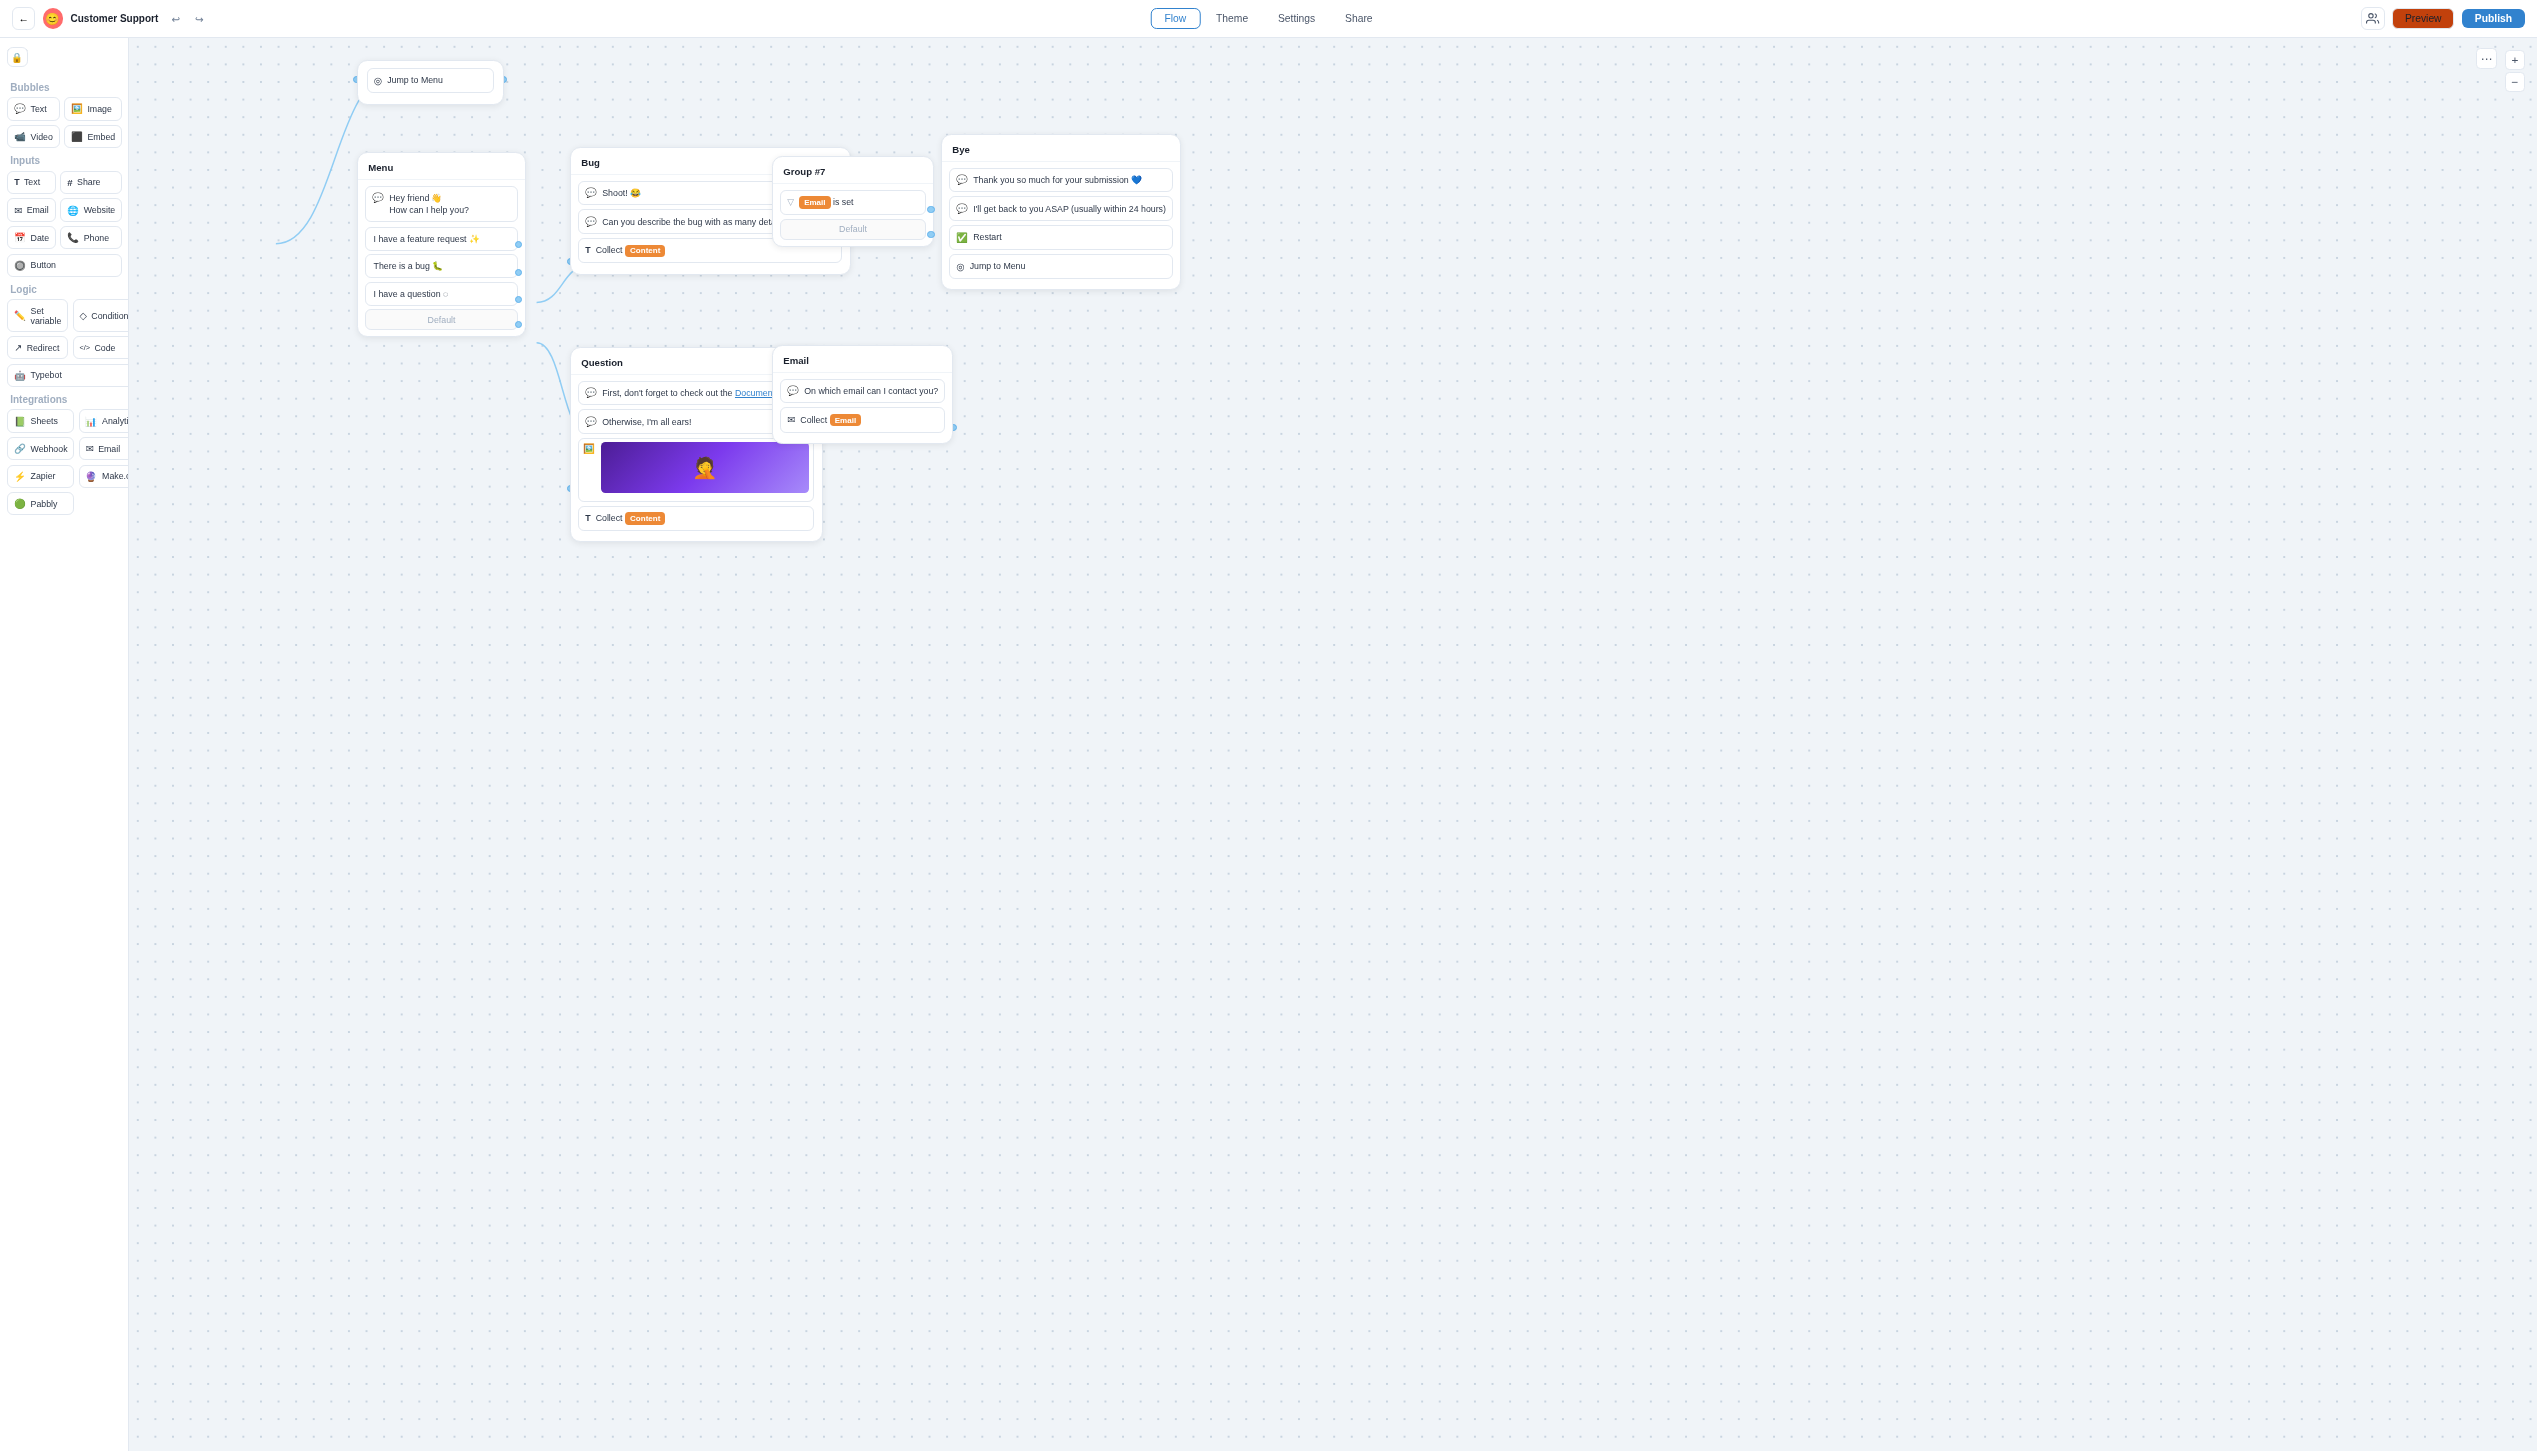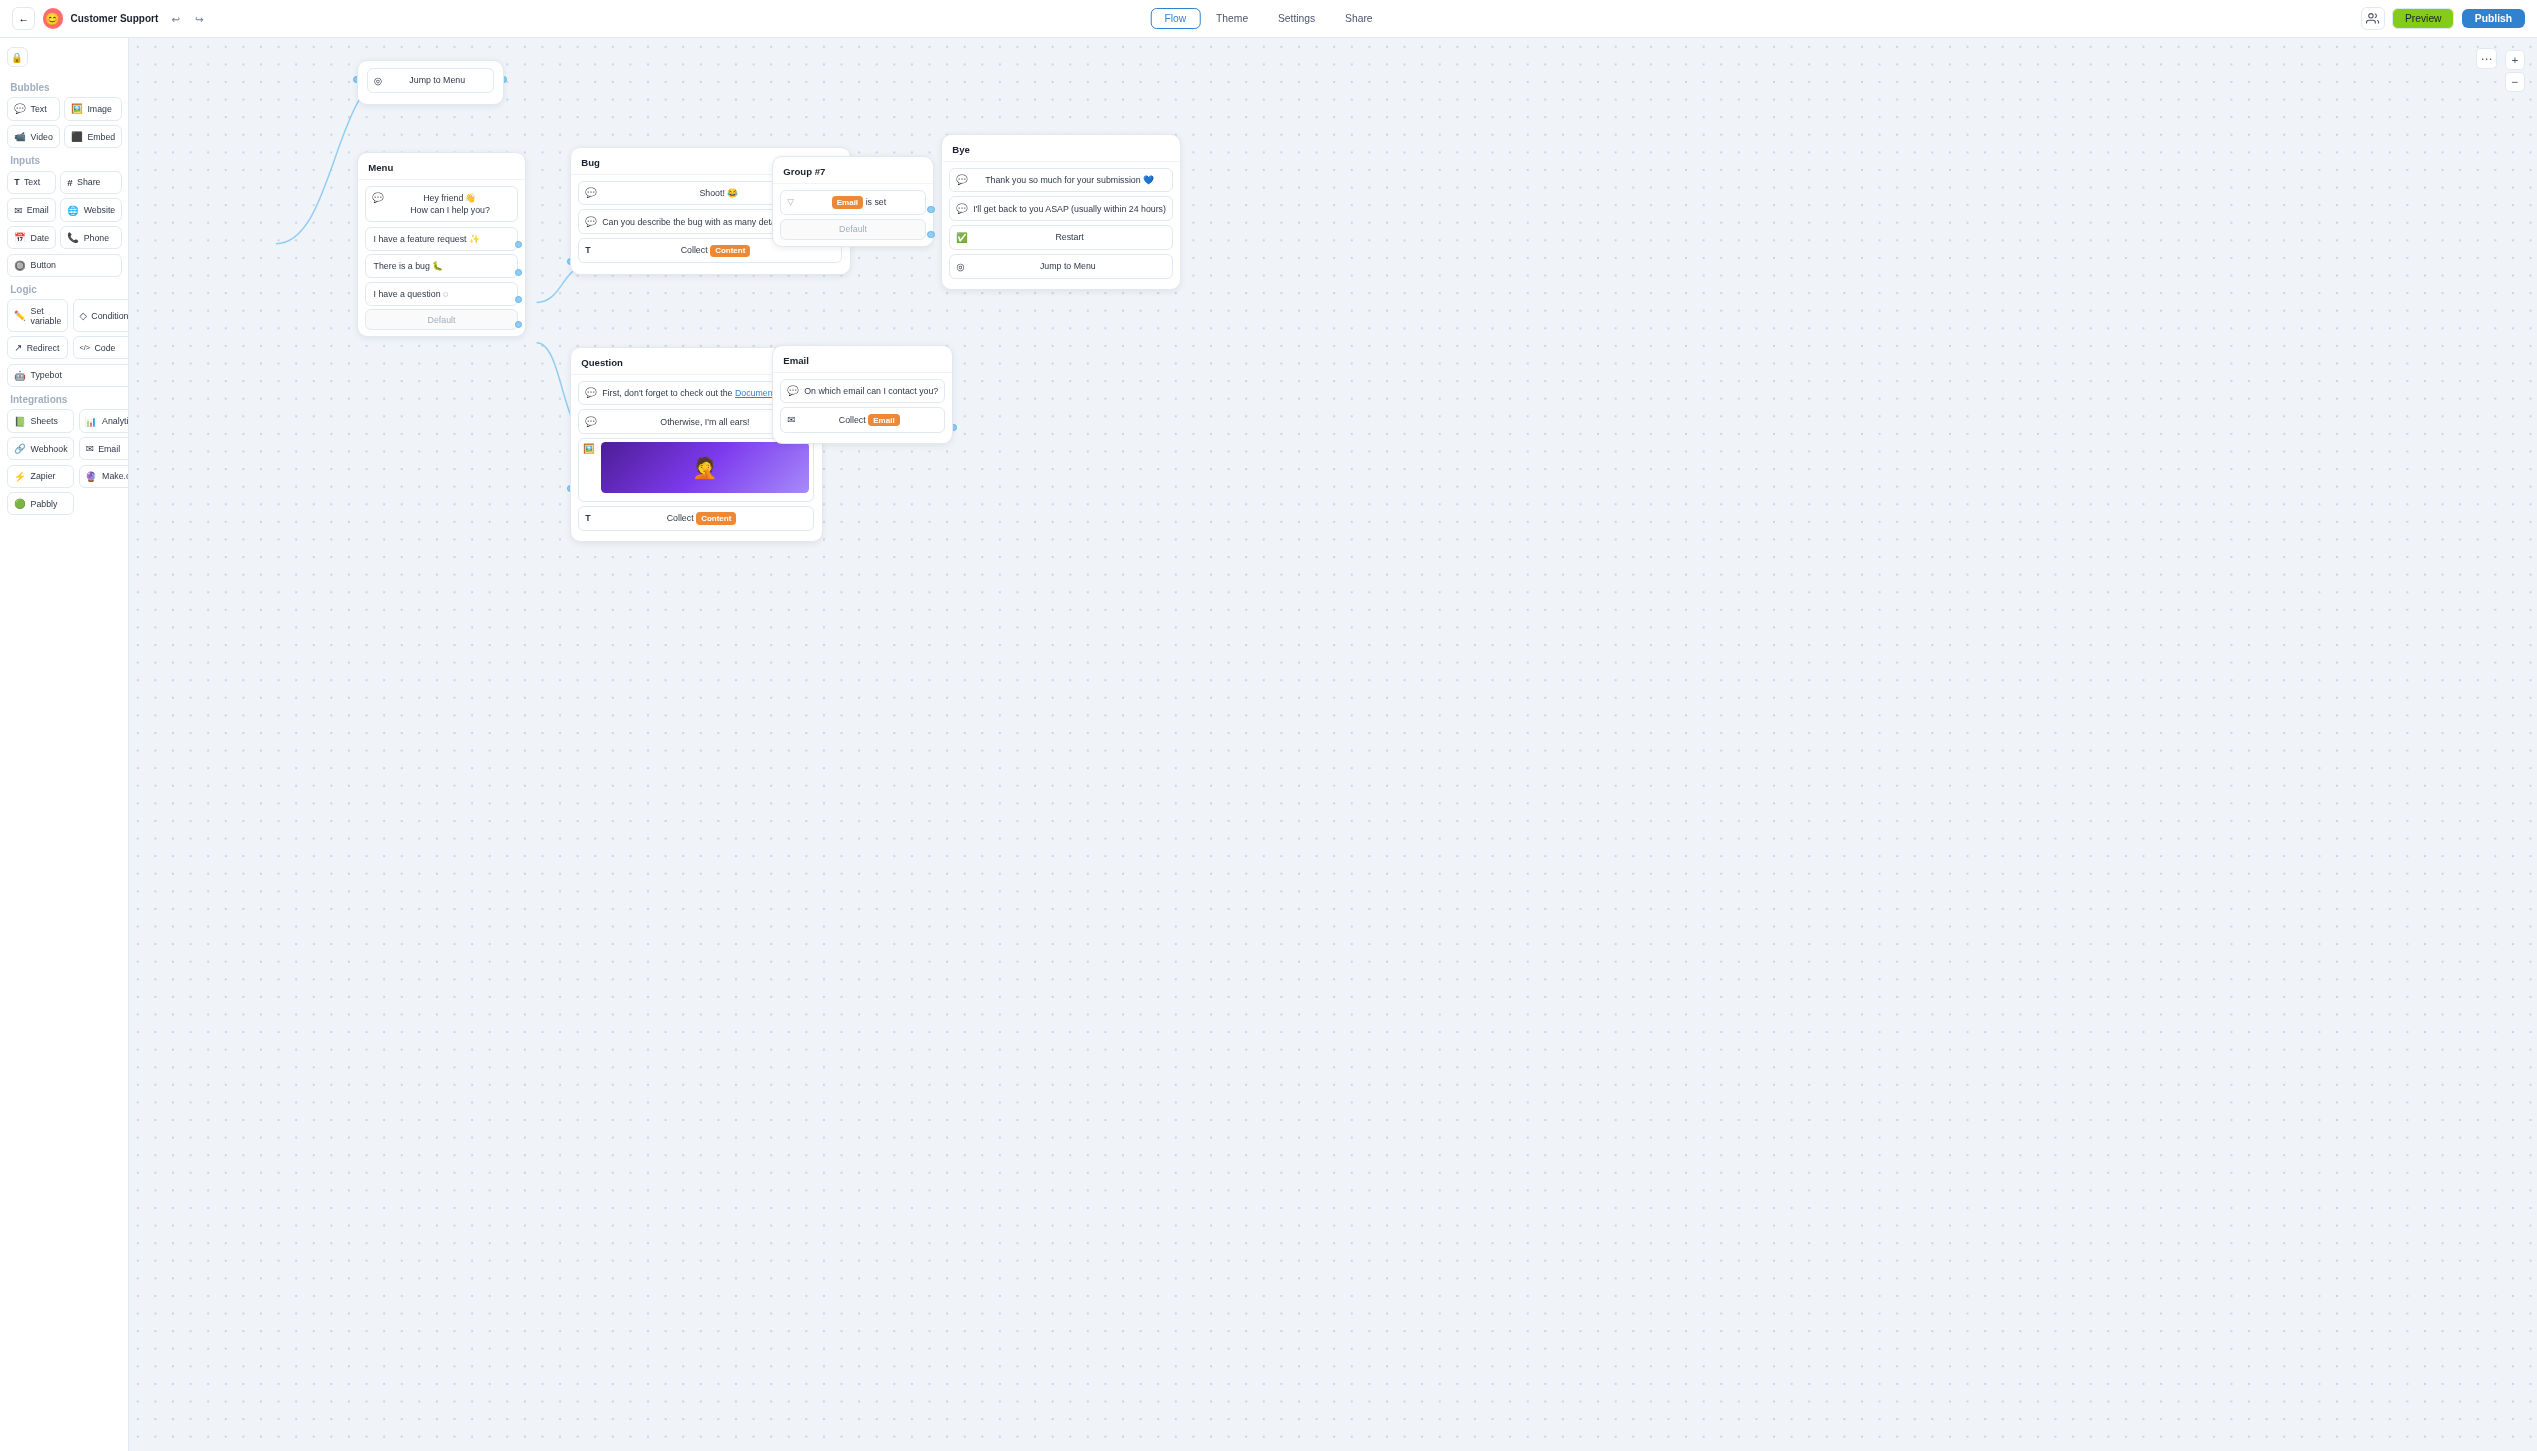--- a/index.html
+++ b/index.html
@@ -14,21 +14,21 @@
     .topbar-left { display: flex; align-items: center; gap: 7.3px; }
     .back-btn { width: 23.5px; height: 23.5px; border-radius: 5.9px; border: 0.7px solid #e2e8f0; background: #fff; cursor: pointer; display: flex; align-items: center; justify-content: center; font-size: 10.3px; }
     .app-icon { width: 20.6px; height: 20.6px; border-radius: 50%; background: #ff6b6b; display: flex; align-items: center; justify-content: center; font-size: 11.8px; }
     .app-name { font-weight: 600; font-size: 10px; color: #1a202c; }
     .undo-redo { display: flex; gap: 2.9px; }
     .undo-redo button { width: 20.6px; height: 20.6px; border: none; background: none; cursor: pointer; color: #718096; font-size: 10.3px; }
     .topbar-center { display: flex; align-items: center; gap: 1.5px; position: absolute; left: 50%; transform: translateX(-50%); }
     .nav-tab { padding: 4.4px 13.2px; border-radius: 5.9px; cursor: pointer; font-size: 10.3px; font-weight: 500; color: #4a5568; border: 0.7px solid transparent; }
     .nav-tab.active { border: 1.1px solid #3182ce; color: #3182ce; background: #fff; }
     .topbar-right { display: flex; align-items: center; gap: 7.3px; margin-left: auto; }
-    .preview-btn { padding: 4.4px 11.8px; border-radius: 5.9px; border: 0.7px solid #e2e8f0; background: #84cc16; font-size: 10.3px; font-weight: 500; cursor: pointer; color: #1a202c; }
+    .preview-btn { padding: 4.4px 11.8px; border-radius: 5.9px; border: 0.7px solid #e2e8f0; background: #c2410c; font-size: 10.3px; font-weight: 500; cursor: pointer; color: #1a202c; }
     .publish-btn { padding: 4.4px 13.2px; border-radius: 5.9px; border: none; background: #3182ce; color: #fff; font-size: 10.3px; font-weight: 600; cursor: pointer; }
     .people-icon { width: 23.5px; height: 23.5px; border-radius: 5.9px; border: 0.7px solid #e2e8f0; background: #fff; display: flex; align-items: center; justify-content: center; cursor: pointer; color: #4a5568; font-size: 11.8px; }
 
     
     .main { display: flex; height: calc(100vh - 38px); }
 
     
     .sidebar {
       width: 129px; background: #fff; border-right: 0.7px solid #e2e8f0;
       overflow-y: auto; padding: 8.8px 7.3px; flex-shrink: 0;
@@ -81,21 +81,21 @@
     }
     .flow-card-body { padding: 5.9px 7.3px; }
     .flow-row {
       display: flex; align-items: flex-start; gap: 5.1px;
       padding: 5.1px 5.9px; border-radius: 5.9px;
       font-size: 8.8px; color: #2d3748;
       border: 0.7px solid #e2e8f0;
       margin-bottom: 4.4px; background: #fff;
     }
     .flow-row-icon { font-size: 9.6px; flex-shrink: 0; margin-top: 0.7px; }
-    .flow-row-text { flex: 1; line-height: 1.4; text-align: center; }
+    .flow-row-text { flex: 1; line-height: 1.4; }
     .badge {
       display: inline-block; padding: 0.7px 5.1px; border-radius: 3.7px;
       font-size: 8px; font-weight: 700; color: #fff;
     }
     .badge-orange { background: #ed8936; }
     .default-box {
       border: 0.7px solid #e2e8f0; border-radius: 5.9px; padding: 4.4px 7.3px;
       font-size: 8.8px; color: #a0aec0; text-align: center; background: #fafafa;
     }
 

